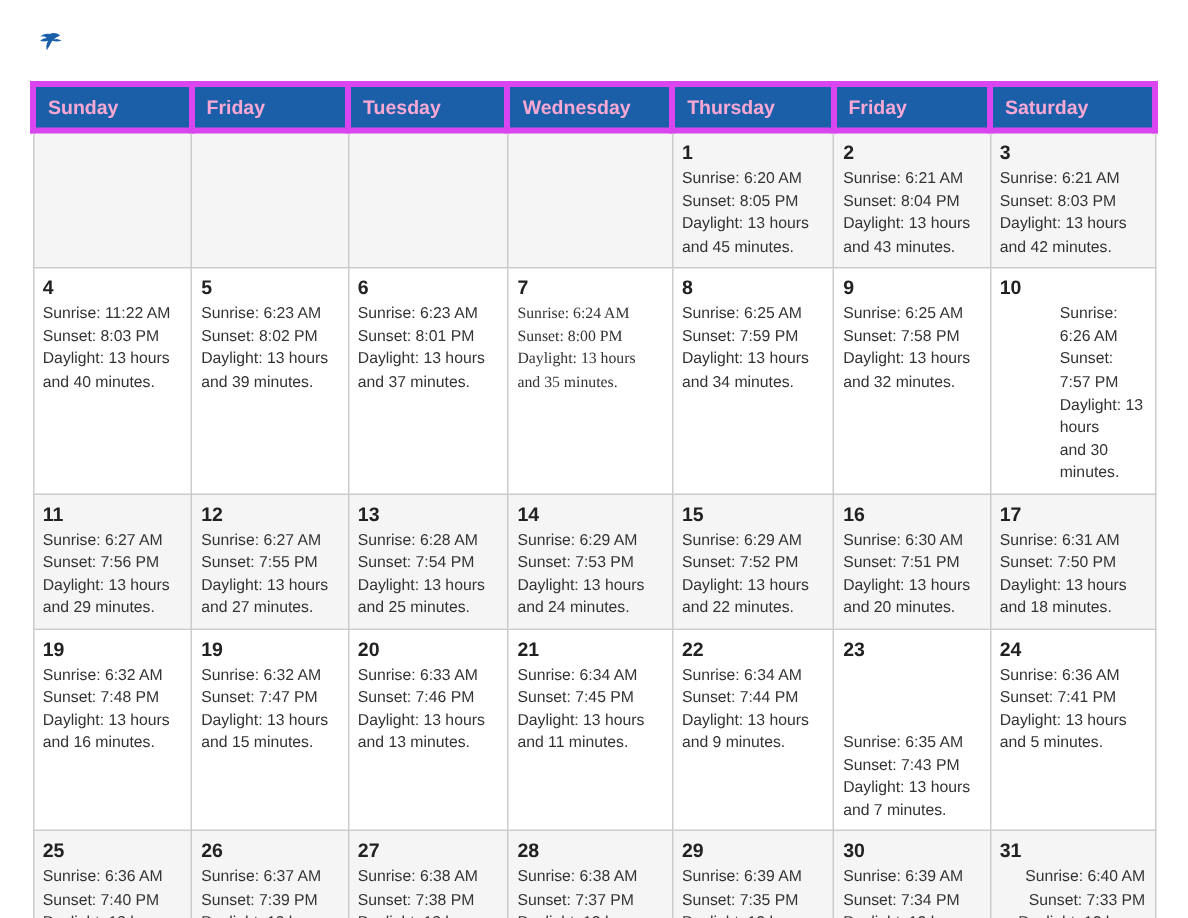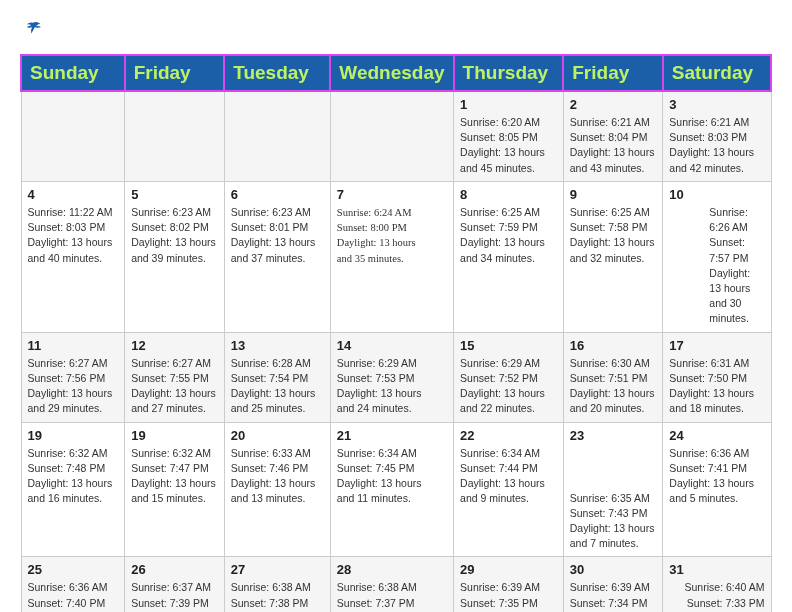--- a/index.html
+++ b/index.html
@@ -53,26 +53,26 @@
     .location {
       font-size: 18px;
       color: #444;
     }
     table {
       width: 100%;
       border-collapse: collapse;
     }
     thead tr th {
       background-color: #1a5fa8;
-      color: #bef264;
-      font-size: 19px;
+      color: #f9a8d4;
+      font-size: 13px;
       font-weight: bold;
       padding: 6px 8px;
       text-align: left;
-      border: 2px solid #d946ef;
+      border: 4px solid #d946ef;
     }
     tbody tr td {
       border: 1px solid #ccc;
       vertical-align: top;
       padding: 5px 6px;
       width: 113px;
       min-height: 80px;
       font-size: 10.5px;
       color: #333;
       background: #fff;

